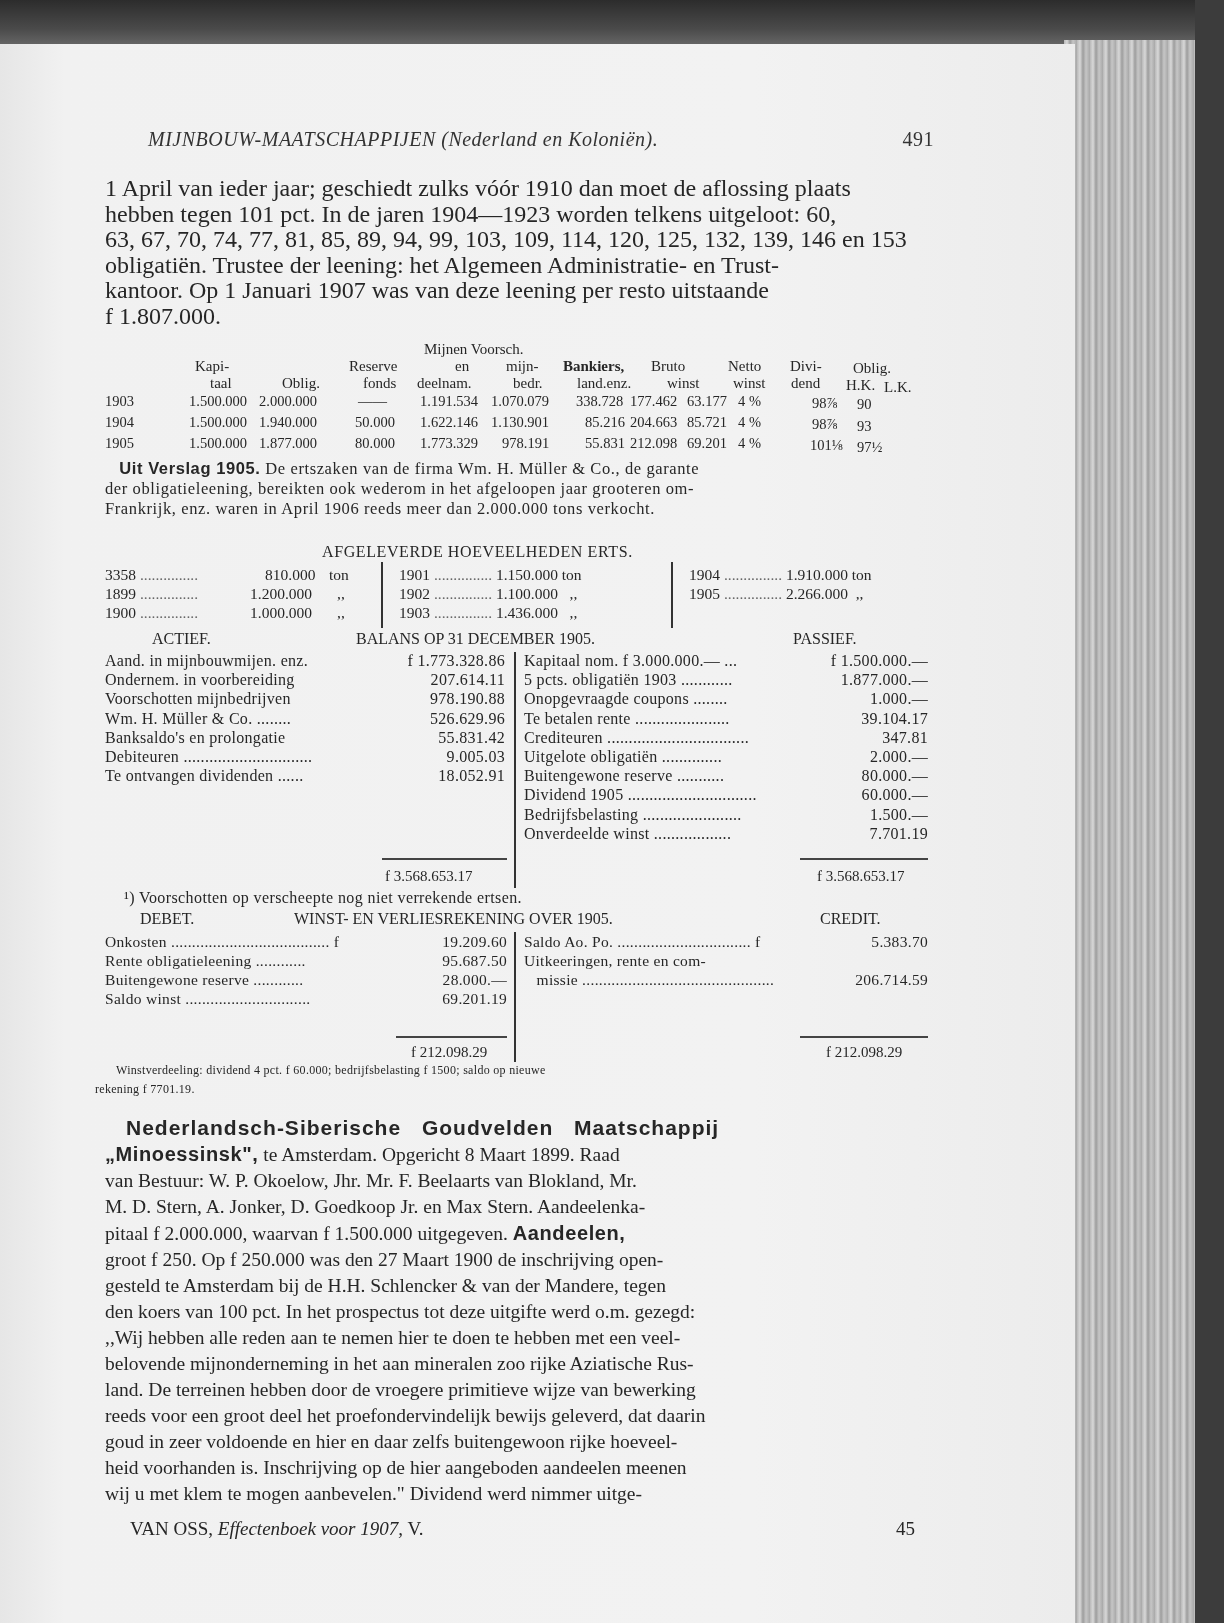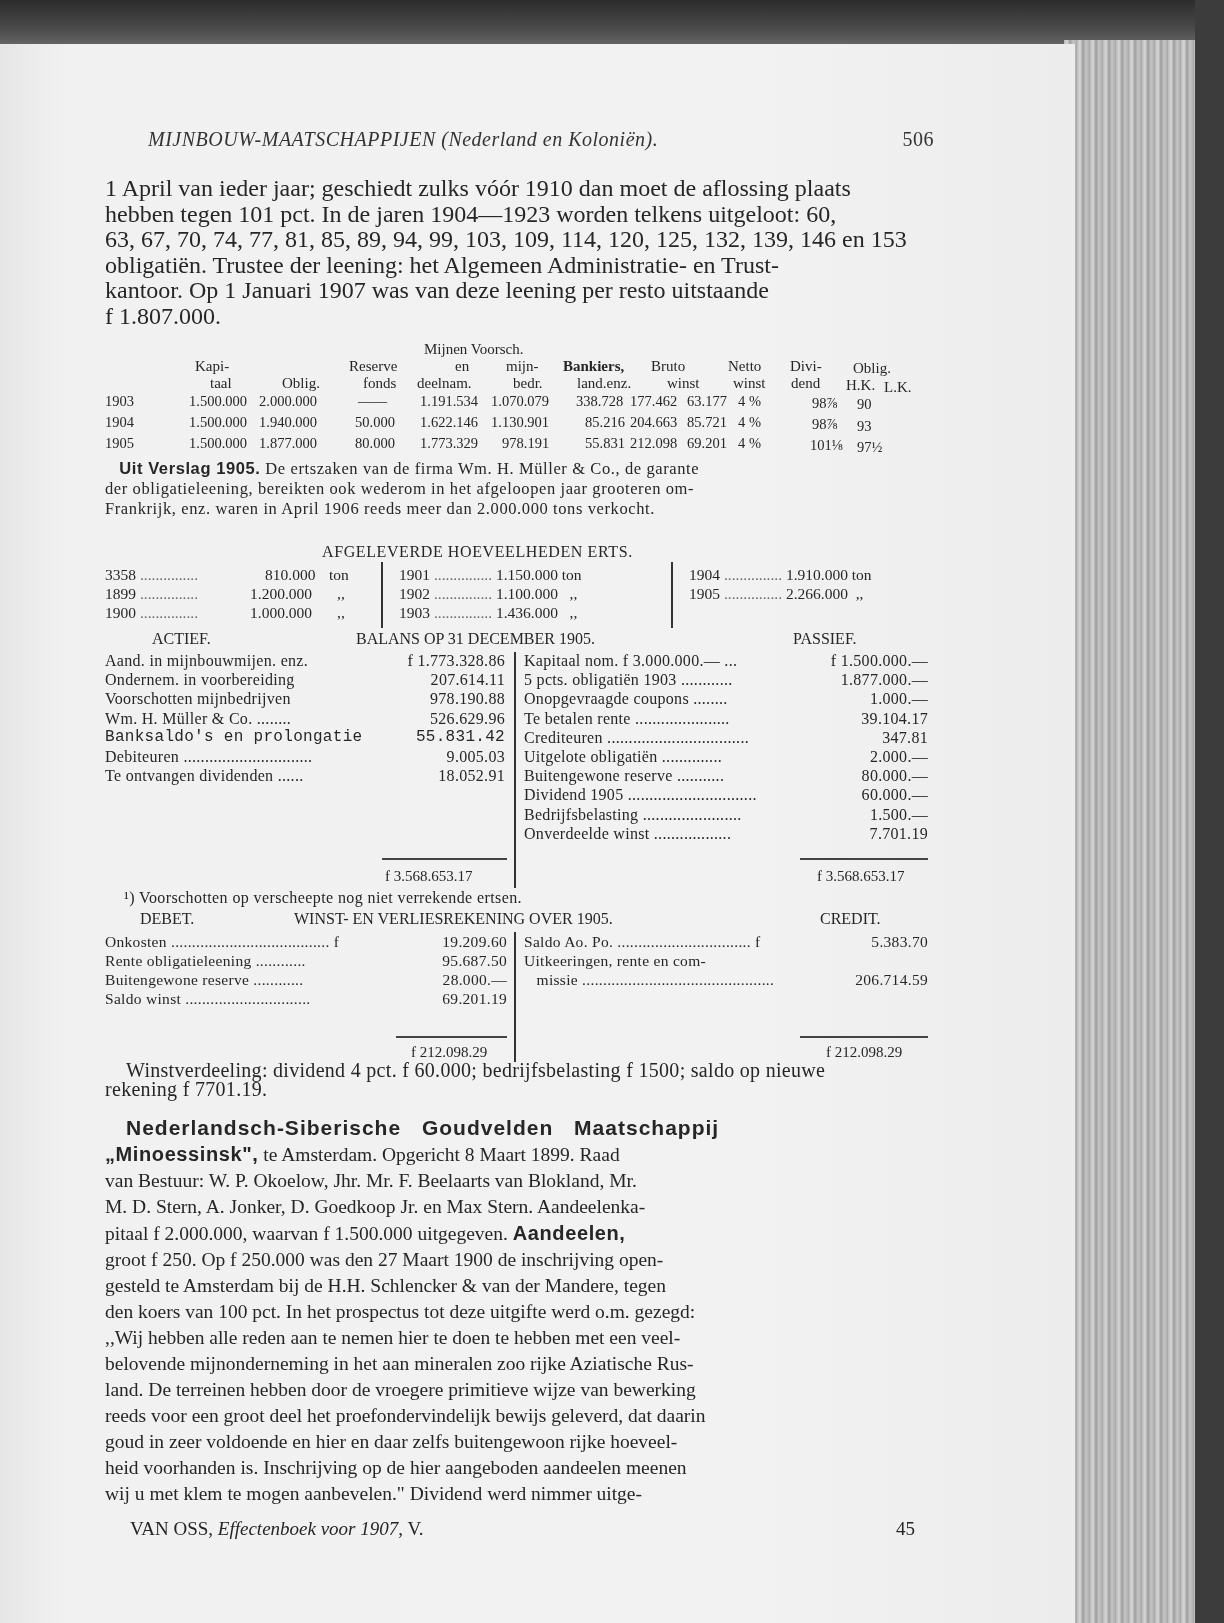--- a/index.html
+++ b/index.html
@@ -26,21 +26,21 @@
 </head>
 <body>
 
 <div class="topband"></div>
 <div class="edges"></div>
 <div class="edges-shadow"></div>
 <div class="page"></div>
 
 <div class="runhead">
   <span>MIJNBOUW-MAATSCHAPPIJEN (Nederland en Koloniën).</span>
-  <span class="pn">506</span>
+  <span class="pn">491</span>
 </div>
 
 <div class="p" style="top:176px;">
   <div>1 April van ieder jaar; geschiedt zulks vóór 1910 dan moet de aflossing plaats</div>
   <div>hebben tegen 101 pct. In de jaren 1904—1923 worden telkens uitgeloot: 60,</div>
   <div>63, 67, 70, 74, 77, 81, 85, 89, 94, 99, 103, 109, 114, 120, 125, 132, 139, 146 en 153</div>
   <div>obligatiën. Trustee der leening: het Algemeen Administratie- en Trust-</div>
   <div>kantoor. Op 1 Januari 1907 was van deze leening per resto uitstaande</div>
   <div>f 1.807.000.</div>
 </div>
@@ -160,21 +160,21 @@
 <div>
   <div class="row" style="left:152px;top:630px;font-size:16px;">ACTIEF.</div>
   <div class="row" style="left:356px;top:630px;font-size:16px;">BALANS OP 31 DECEMBER 1905.</div>
   <div class="row" style="left:793px;top:630px;font-size:16px;">PASSIEF.</div>
 
   <div style="position:absolute;left:105px;top:651px;width:400px;font-size:16px;line-height:19.2px;letter-spacing:0.3px;">
     <div style="position:relative;height:19.2px;"><span>Aand. in mijnbouwmijen. enz.</span><span style="position:absolute;right:0;margin-left:40px;">f 1.773.328.86</span></div>
     <div style="position:relative;height:19.2px;"><span>Ondernem. in voorbereiding</span><span style="position:absolute;right:0;">207.614.11</span></div>
     <div style="position:relative;height:19.2px;"><span>Voorschotten mijnbedrijven</span><span style="position:absolute;right:0;">978.190.88</span></div>
     <div style="position:relative;height:19.2px;"><span>Wm. H. Müller &amp; Co. ........</span><span style="position:absolute;right:0;">526.629.96</span></div>
-    <div style="position:relative;height:19.2px;font-family:Liberation Mono, monospace;"><span>Banksaldo's en prolongatie</span><span style="position:absolute;right:0;">55.831.42</span></div>
+    <div style="position:relative;height:19.2px;"><span>Banksaldo's en prolongatie</span><span style="position:absolute;right:0;">55.831.42</span></div>
     <div style="position:relative;height:19.2px;"><span>Debiteuren ..............................</span><span style="position:absolute;right:0;">9.005.03</span></div>
     <div style="position:relative;height:19.2px;"><span>Te ontvangen dividenden ......</span><span style="position:absolute;right:0;">18.052.91</span></div>
   </div>
 
   <div class="vline" style="left:514px;top:652px;height:236px;"></div>
 
   <div style="position:absolute;left:524px;top:651px;width:404px;font-size:16px;line-height:19.2px;letter-spacing:0.3px;">
     <div style="position:relative;height:19.2px;"><span>Kapitaal nom. f 3.000.000.— ... </span><span style="position:absolute;right:0;">f 1.500.000.—</span></div>
     <div style="position:relative;height:19.2px;"><span>5 pcts. obligatiën 1903 ............</span><span style="position:absolute;right:0;">1.877.000.—</span></div>
     <div style="position:relative;height:19.2px;"><span>Onopgevraagde coupons ........</span><span style="position:absolute;right:0;">1.000.—</span></div>
@@ -213,21 +213,21 @@
     <div style="position:relative;height:19px;"><span>Saldo Ao. Po. ................................ f</span><span style="position:absolute;right:0;">5.383.70</span></div>
     <div style="position:relative;height:19px;"><span>Uitkeeringen, rente en com-</span><span style="position:absolute;right:0;"></span></div>
     <div style="position:relative;height:19px;white-space:pre;"><span>   missie ..............................................</span><span style="position:absolute;right:0;">206.714.59</span></div>
   </div>
 
   <div class="hline" style="left:396px;top:1036px;width:111px;"></div>
   <div class="hline" style="left:800px;top:1036px;width:128px;"></div>
   <div class="row" style="left:411px;top:1044px;font-size:15px;">f 212.098.29</div>
   <div class="row" style="left:826px;top:1044px;font-size:15px;">f 212.098.29</div>
 
-  <div style="position:absolute;left:105px;top:1061px;width:832px;font-size:20px;line-height:19px;letter-spacing:0.3px;">
+  <div style="position:absolute;left:95px;top:1061px;width:832px;font-size:12px;line-height:19px;letter-spacing:0.3px;">
     <div style="padding-left:21px;">Winstverdeeling: dividend 4 pct. f 60.000; bedrijfsbelasting f 1500; saldo op nieuwe</div>
     <div>rekening f 7701.19.</div>
   </div>
 </div>
 
 <div class="p" style="top:1115px;font-size:19.5px;line-height:26px;">
   <div style="padding-left:21px;font-size:21px;letter-spacing:1px;word-spacing:14px;" class="sans">Nederlandsch-Siberische Goudvelden Maatschappij</div>
   <div><span class="sans" style="font-size:20px;letter-spacing:0.6px;">„Minoessinsk",</span><span> te Amsterdam. Opgericht 8 Maart 1899. Raad</span></div>
   <div>van Bestuur: W. P. Okoelow, Jhr. Mr. F. Beelaarts van Blokland, Mr.</div>
   <div>M. D. Stern, A. Jonker, D. Goedkoop Jr. en Max Stern. Aandeelenka-</div>

